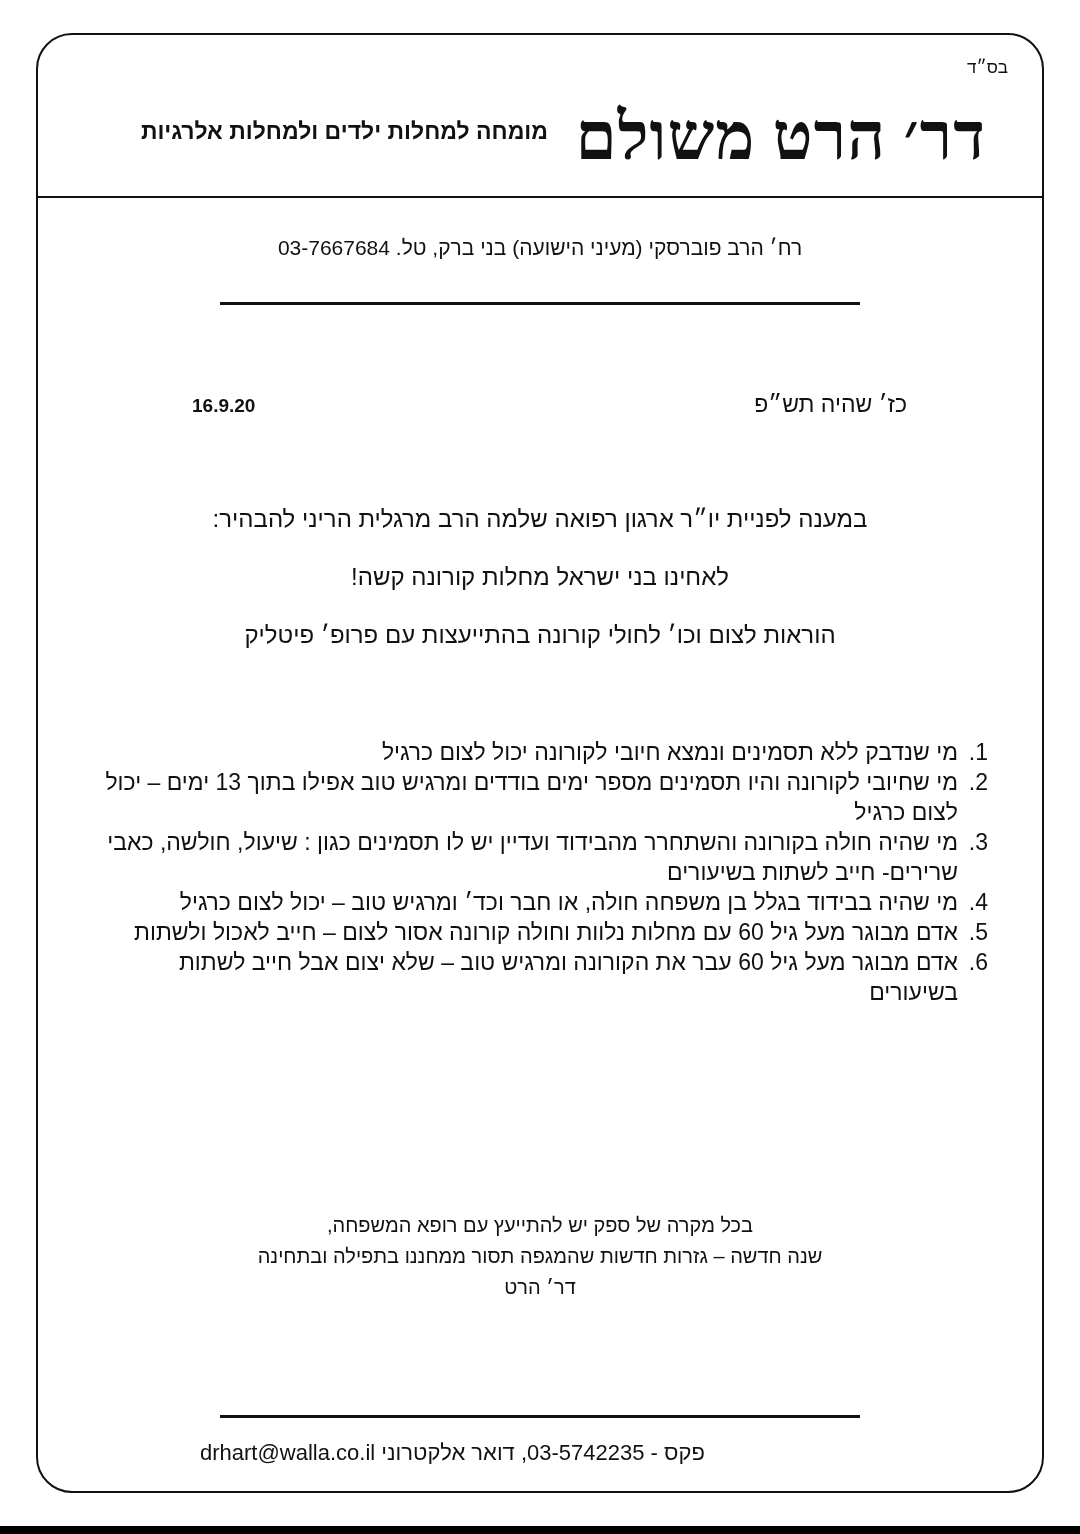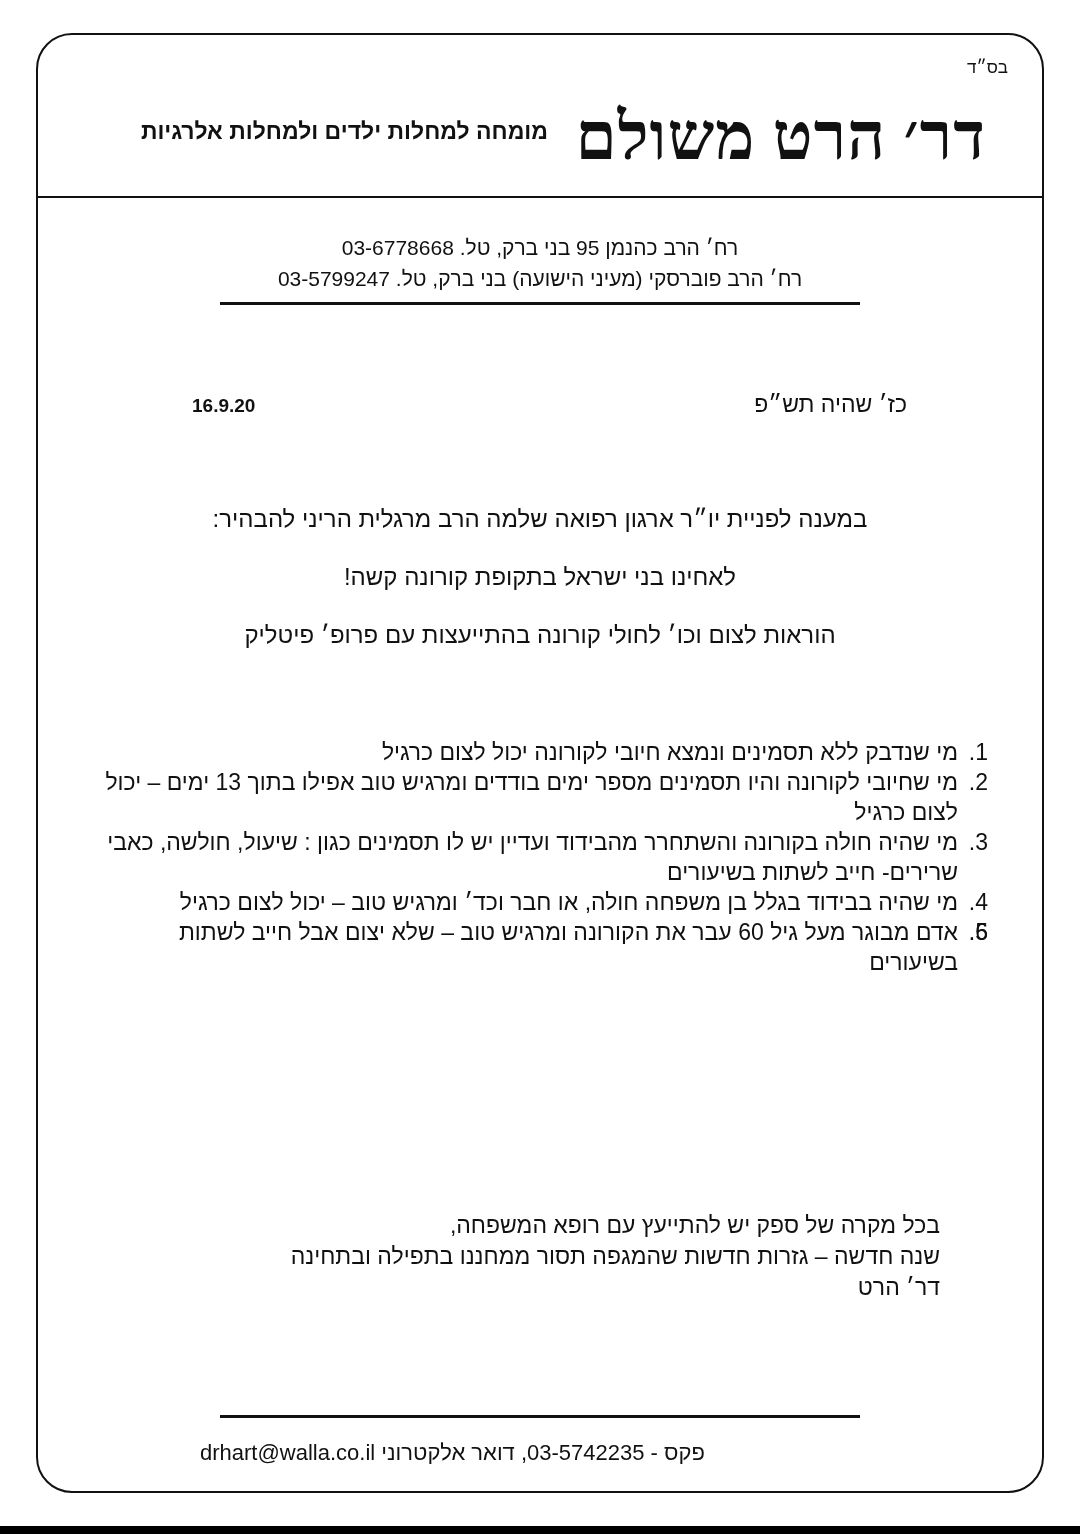--- a/index.html
+++ b/index.html
@@ -36,22 +36,22 @@
     font-size: 24px;
   }
   .intro p { margin: 0 0 30px 0; line-height: 28px; }
   .list {
     position: absolute; right: 122px; width: 860px; top: 737px; direction: rtl; text-align: right;
     font-size: 23px; line-height: 30px; margin: 0; padding: 0; list-style: none;
   }
   .list li { position: relative; padding-right: 0; margin: 0; }
   .list .num { position: absolute; right: -30px; top: 0; }
   .closing {
-    position: absolute; left: 140px; width: 800px; top: 1210px; direction: rtl; text-align: right;
-    font-size: 23px; line-height: 31px;
+    position: absolute; left: 140px; width: 800px; top: 1210px; direction: rtl; text-align: center;
+    font-size: 20px; line-height: 31px;
   }
   .footer-line { position: absolute; left: 220px; width: 640px; top: 1415px; height: 2.5px; background: #111; }
   .footer {
     position: absolute; left: 200px; width: 680px; top: 1440px; direction: rtl; text-align: left;
     font-size: 22px;
   }
   .bottom-bar { position: absolute; left: 0; right: 0; top: 1526px; height: 8px; background: #000; }
 </style>
 </head>
 <body>
@@ -59,40 +59,39 @@
 <div class="frame"></div>
 
 <div class="bsd">בס״ד</div>
 <div class="title">דר׳ הרט משולם</div>
 <div class="subtitle">
   <div class="spec">מומחה למחלות ילדים ולמחלות אלרגיות</div>
 </div>
 <div class="hdr-divider"></div>
 
 <div class="addr">
-  <div>רח׳ הרב כהנמן 95 בני ברק, טל. 03-6778668</div>
-  <div>רח׳ הרב פוברסקי (מעיני הישועה) בני ברק, טל. 03-5799247</div>
+  <div>רח׳ הרב פוברסקי (מעיני הישועה) בני ברק, טל. 03-7667684</div>
 </div>
 <div class="addr-line"></div>
 
 <div class="date-heb">כז׳ שהיה תש״פ</div>
 <div class="date-greg">16.9.20</div>
 
 <div class="intro">
   <p>במענה לפניית יו״ר ארגון רפואה שלמה הרב מרגלית הריני להבהיר:</p>
-  <p>לאחינו בני ישראל בתקופת קורונה קשה!</p>
+  <p>לאחינו בני ישראל מחלות קורונה קשה!</p>
   <p>הוראות לצום וכו׳ לחולי קורונה בהתייעצות עם פרופ׳ פיטליק</p>
 </div>
 
 <ol class="list">
   <li><span class="num">1.</span><span>מי שנדבק ללא תסמינים ונמצא חיובי לקורונה יכול לצום כרגיל</span></li>
   <li><span class="num">2.</span><span>מי שחיובי לקורונה והיו תסמינים מספר ימים בודדים ומרגיש טוב אפילו בתוך 13 ימים – יכול לצום כרגיל</span></li>
   <li><span class="num">3.</span><span>מי שהיה חולה בקורונה והשתחרר מהבידוד ועדיין יש לו תסמינים כגון : שיעול, חולשה, כאבי שרירים- חייב לשתות בשיעורים</span></li>
   <li><span class="num">4.</span><span>מי שהיה בבידוד בגלל בן משפחה חולה, או חבר וכד׳ ומרגיש טוב – יכול לצום כרגיל</span></li>
-  <li><span class="num">5.</span></li>
+  <li><span class="num">5.</span><span>אדם מבוגר מעל גיל 60 עם מחלות נלוות וחולה קורונה אסור לצום – חייב לאכול ולשתות</span></li>
   <li><span class="num">6.</span><span>אדם מבוגר מעל גיל 60 עבר את הקורונה ומרגיש טוב – שלא יצום אבל חייב לשתות בשיעורים</span></li>
 </ol>
 
 <div class="closing">
   <div>בכל מקרה של ספק יש להתייעץ עם רופא המשפחה,</div>
   <div>שנה חדשה – גזרות חדשות שהמגפה תסור ממחננו בתפילה ובתחינה</div>
   <div>דר׳ הרט</div>
 </div>
 
 <div class="footer-line"></div>

